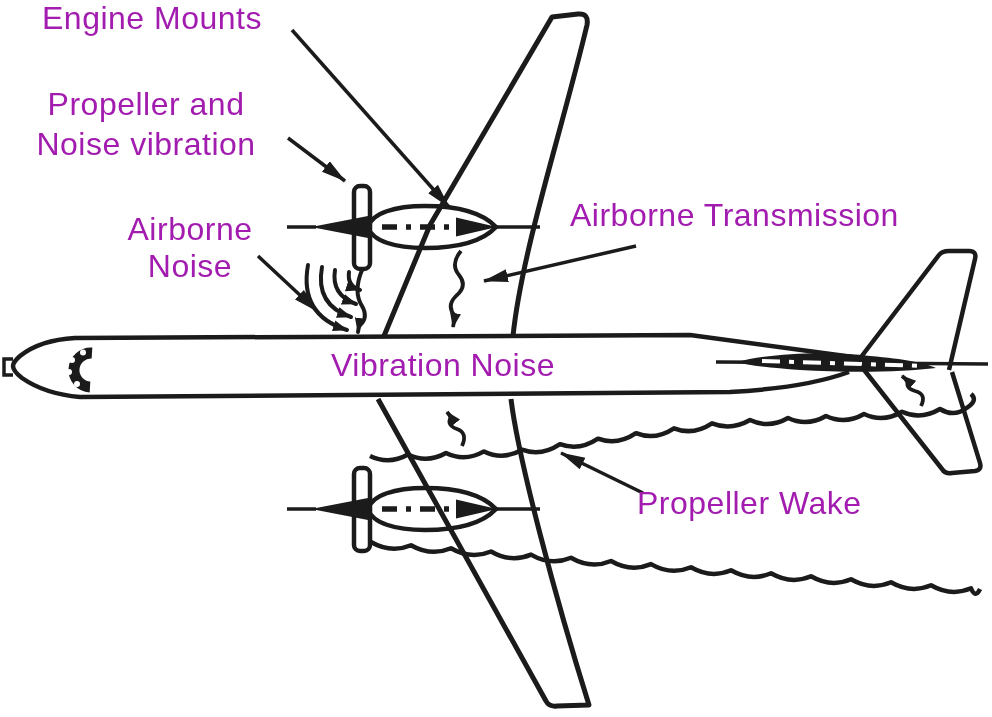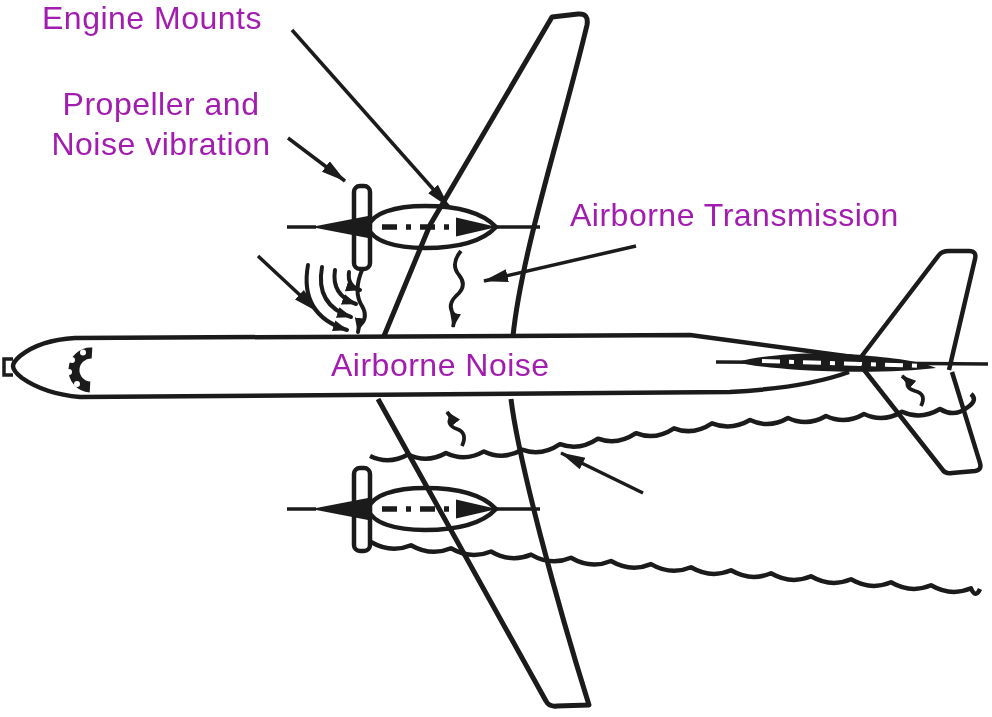--- a/index.html
+++ b/index.html
@@ -91,23 +91,28 @@
       <path d="M 292 30 L 449 207" marker-end="url(#ah-big)"></path>
       <path d="M 288 138 L 345 181" marker-end="url(#ah-big)"></path>
       <path d="M 258 256 L 317 311" marker-end="url(#ah-big)"></path>
       <path d="M 636 246 L 484 281" marker-end="url(#ah-big)"></path>
       <path d="M 643 493 L 561 453" marker-end="url(#ah-big)"></path>
     </g>
   </svg>
 
   <div class="lbl" style="left:28px;top:1px;width:248px;text-align:center">Engine Mounts</div>
 
-  <div class="lbl two" style="left:30px;top:84px;width:262px;text-align:center">
+  <div class="lbl two" style="left:15px;top:84px;width:262px;text-align:center">
     <div>Propeller and</div>
     <div>Noise vibration</div>
   </div>
 
+  <div class="lbl two tight" style="left:88px;top:211px;width:204px;text-align:center">
+    <div>Airborne</div>
+    <div>Noise</div>
+  </div>
 
   <div class="lbl" style="left:570px;top:198px">Airborne Transmission</div>
 
-  <div class="lbl" style="left:331px;top:348px">Airborne Noise</div>
+  <div class="lbl" style="left:331px;top:348px">Vibration Noise</div>
 
+  <div class="lbl" style="left:637px;top:486px">Propeller Wake</div>
 </div>
 
 </body></html>

